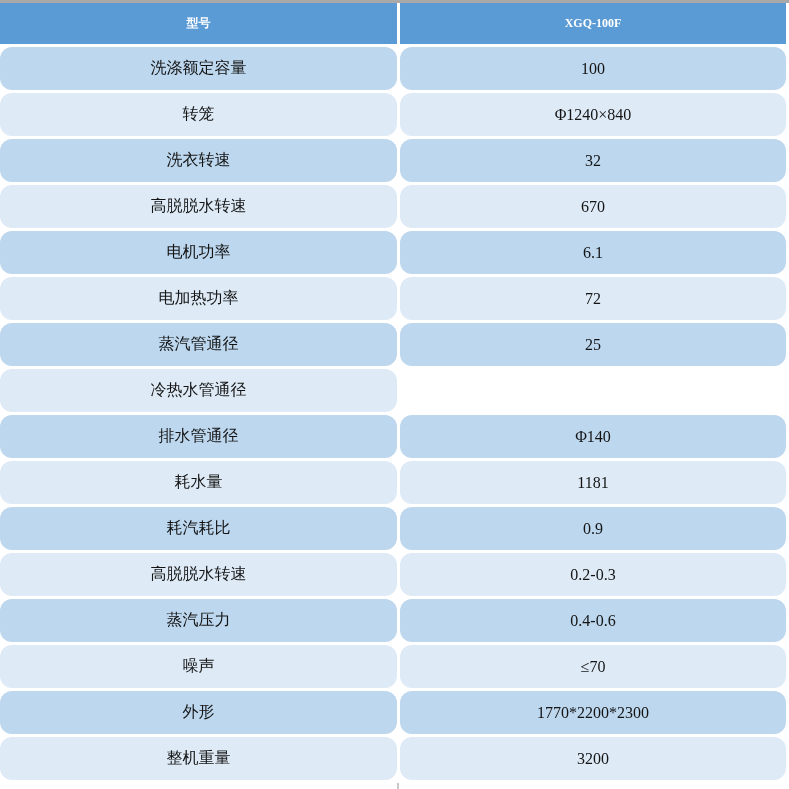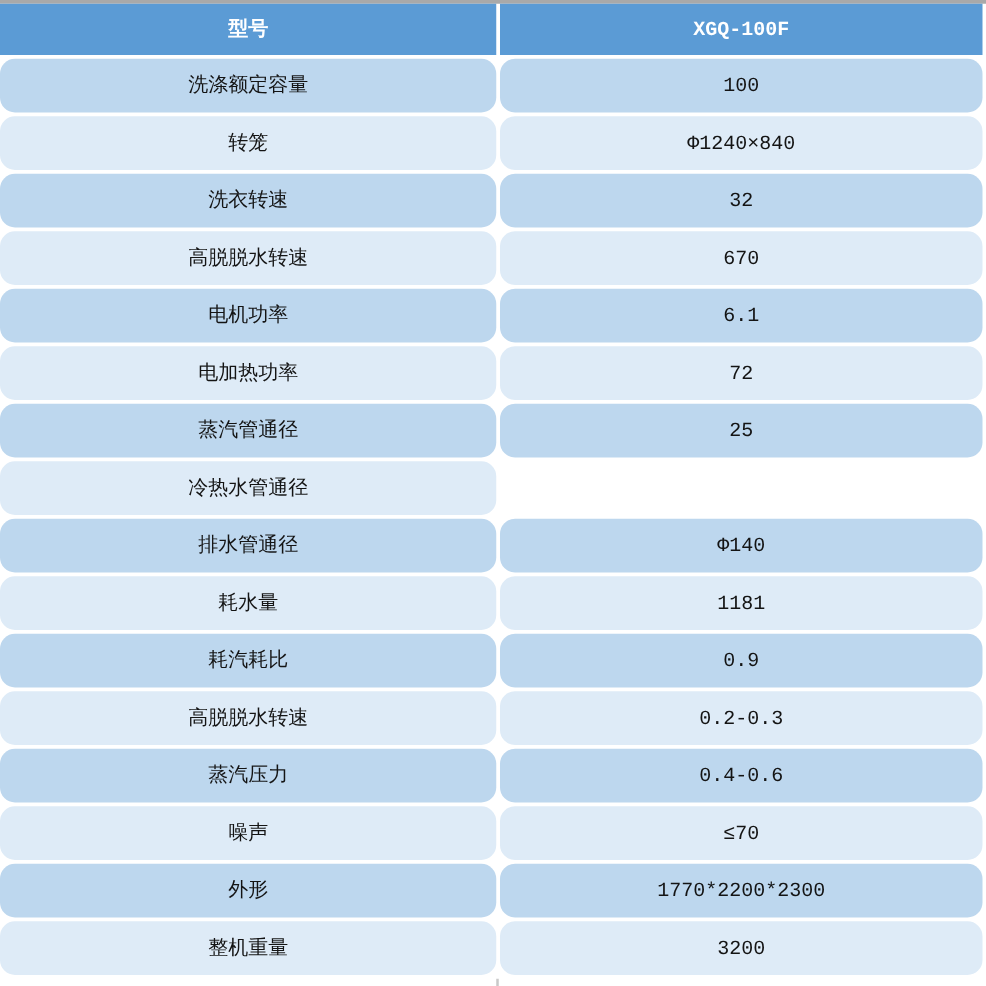--- a/index.html
+++ b/index.html
@@ -33,27 +33,27 @@
     justify-content: center;
     box-sizing: border-box;
     text-align: center;
   }
   .cell-label {
     width: 397px;
     margin-right: 3px;
   }
   .cell-value {
     width: 386px;
-    font-family: Liberation Mono, monospace;
+    font-family: Liberation Serif, serif;
   }
   .trow-header .cell {
     height: 41px;
     background: #5b9bd5;
     color: #ffffff;
-    font-size: 16px;
+    font-size: 12px;
     font-weight: bold;
   }
   .trow-data .cell {
     height: 43px;
     color: #141414;
     font-size: 16px;
     border-radius: 12px;
   }
   
   .rows .trow:nth-child(odd) .cell { background: #bdd7ee; }

